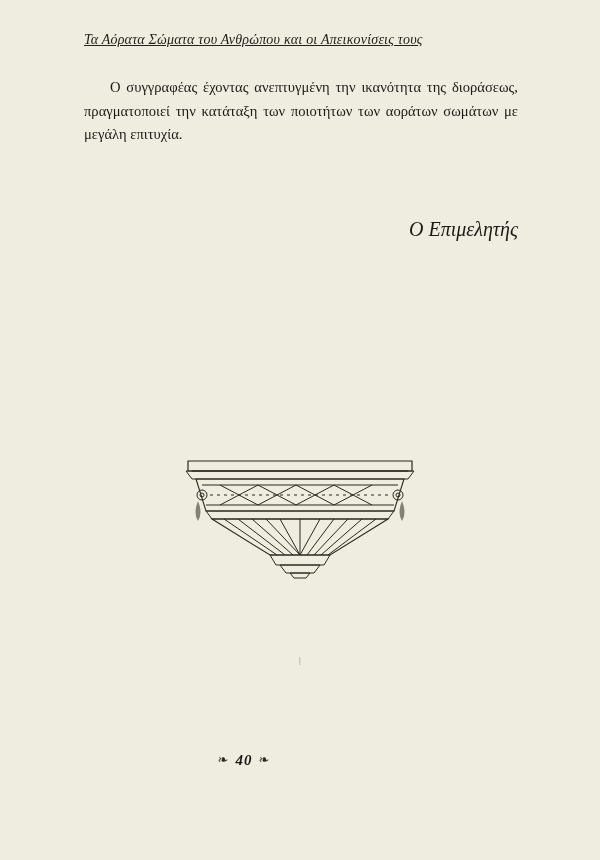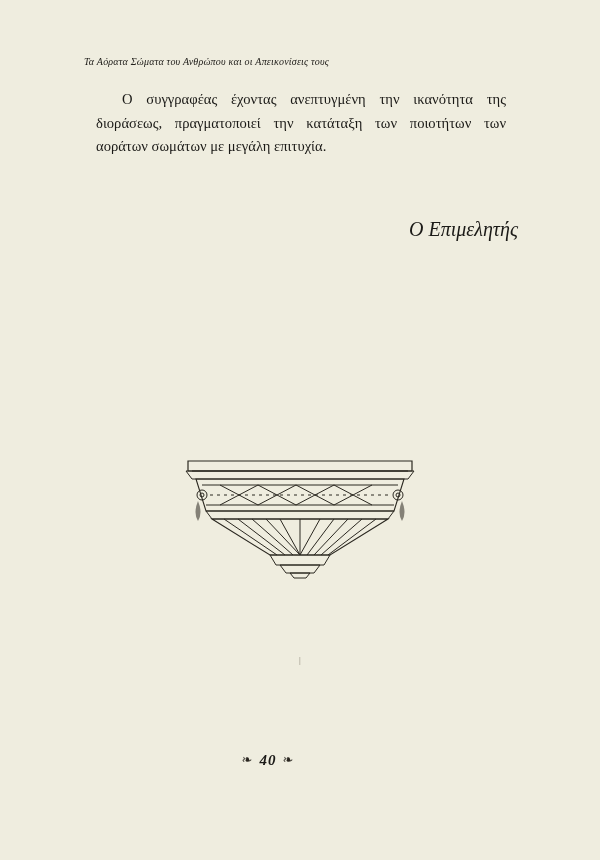--- a/index.html
+++ b/index.html
@@ -15,41 +15,42 @@
     overflow: hidden;
   }
   .page {
     position: relative;
     width: 600px;
     height: 860px;
     box-sizing: border-box;
   }
   .running-head {
     position: absolute;
-    top: 56px;
+    top: 32px;
     left: 84px;
     width: 440px;
     font-style: italic;
-    font-size: 10px;
+    font-size: 14px;
     letter-spacing: 0.2px;
     color: #22201c;
     white-space: nowrap;
+    text-decoration: underline;
   }
   .body-text {
     position: absolute;
     top: 76px;
     left: 84px;
     width: 434px;
     font-size: 14.6px;
     line-height: 23.5px;
     text-align: justify;
     color: #1b1a17;
   }
   .body-text p {
-    margin: 12px;
+    margin: 0;
     text-indent: 26px;
   }
   .signature {
     position: absolute;
     top: 218px;
     left: 84px;
     width: 434px;
     text-align: right;
     font-style: italic;
     font-size: 20px;
@@ -76,21 +77,20 @@
     position: absolute;
     top: 752px;
     left: 0;
     width: 488px;
     text-align: center;
     font-size: 15px;
     font-style: italic;
     font-weight: bold;
     color: #1b1a17;
     letter-spacing: 1px;
-    padding-left: 24px;
   }
   .folio .wing {
     font-size: 13px;
     font-style: normal;
     font-weight: normal;
     vertical-align: 1px;
     padding: 0 6px;
     color: #2a2620;
   }
   .folio .num {

